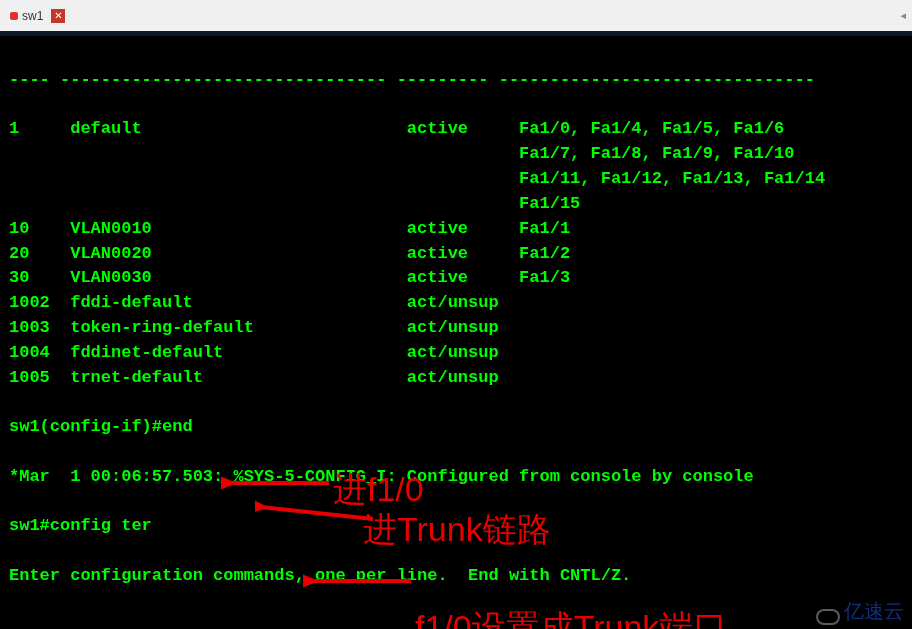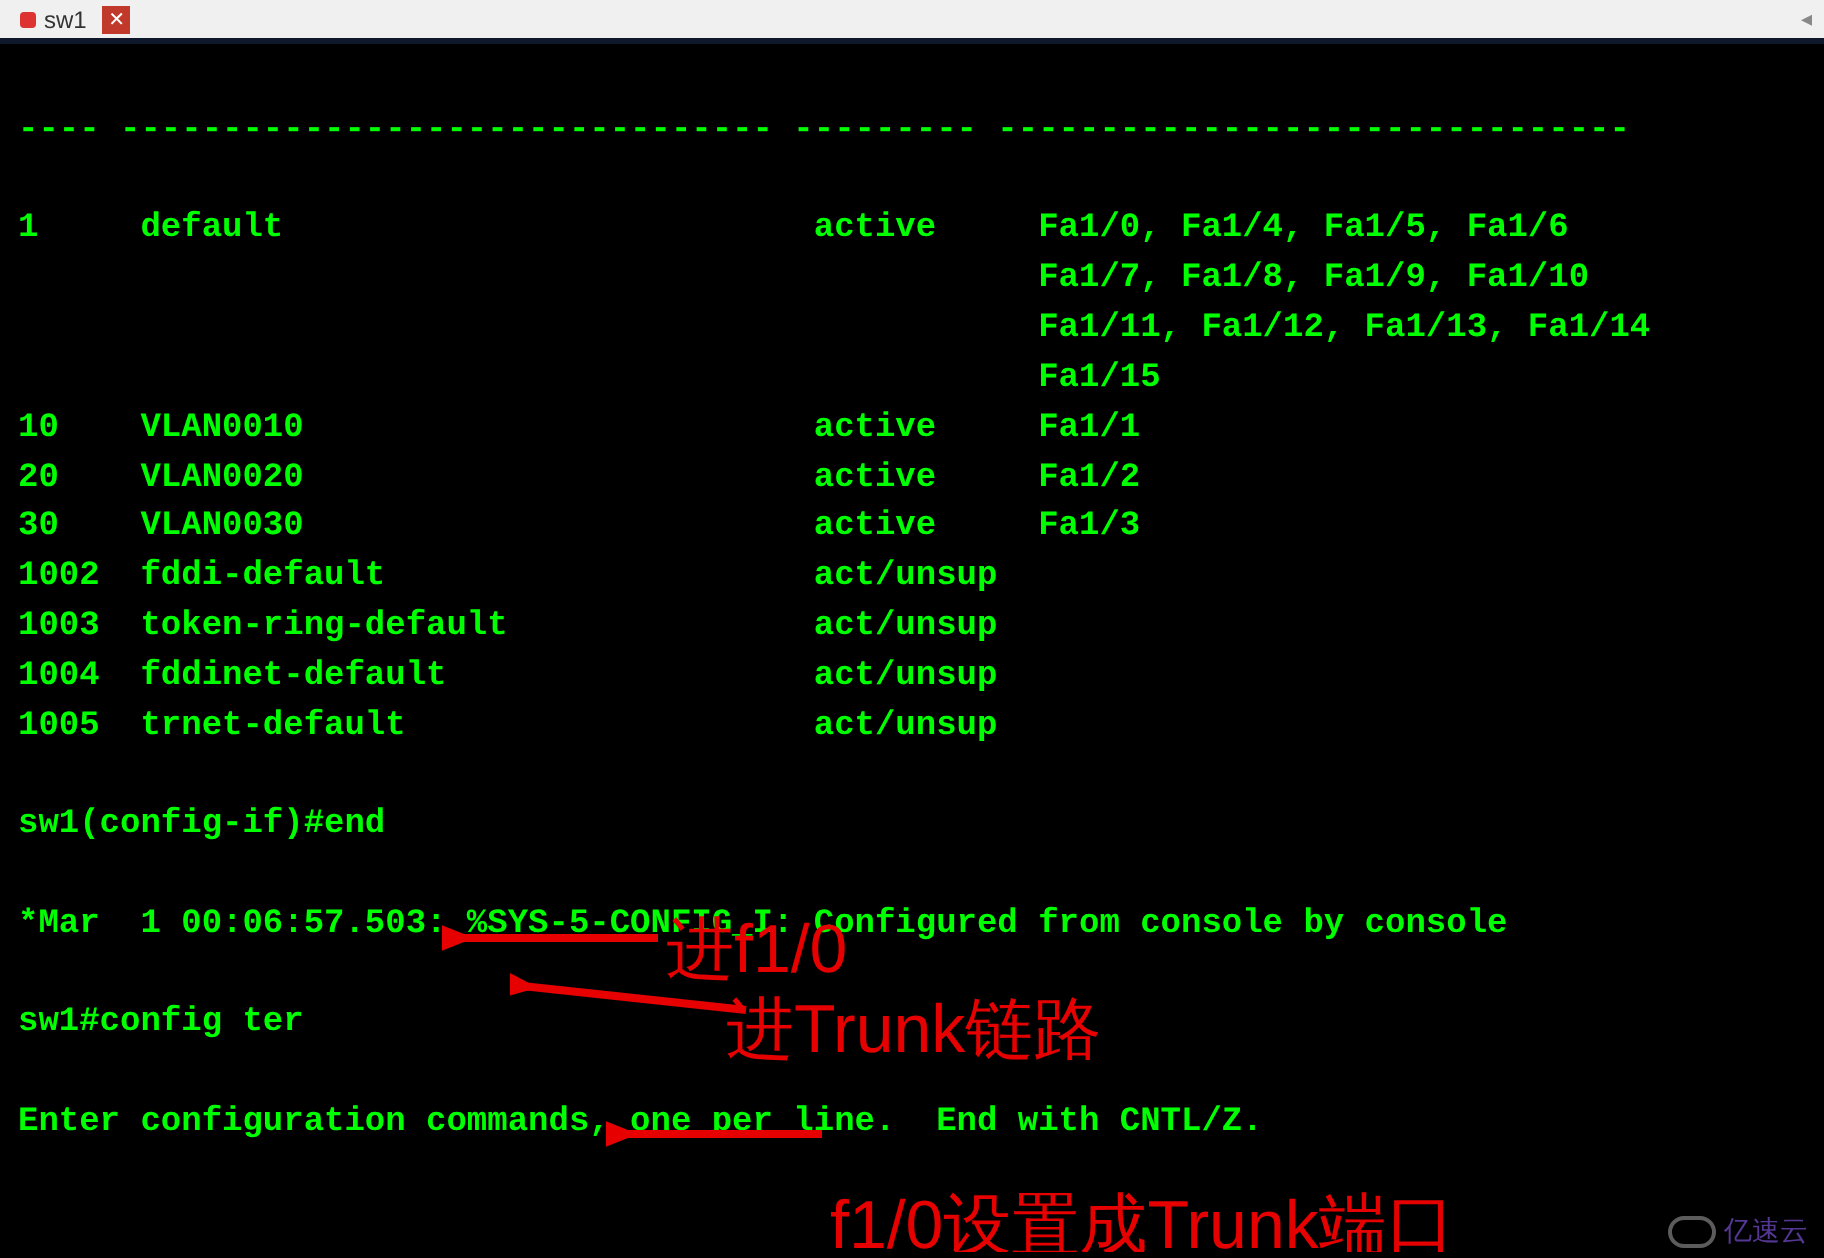--- a/index.html
+++ b/index.html
@@ -5,23 +5,23 @@
     * { margin: 0; padding: 0; box-sizing: border-box; }
     body {
       font-family: Arial, sans-serif;
       background: #fff;
       width: 912px;
       height: 629px;
       overflow: hidden;
       position: relative;
     }
     .tab-bar {
-      height: 22px;
+      height: 36px;
       background: #f0f0f0;
-      border-bottom: 3px solid #0f172a;
+      border-bottom: 5px solid #0f172a;
       display: flex;
       align-items: center;
       padding-left: 4px;
     }
     .tab {
       display: flex;
       align-items: center;
       padding: 2px 6px;
       font-size: 12px;
       color: #333;
@@ -78,24 +78,24 @@
       display: flex;
       align-items: center;
     }
     .arrow-svg { position: absolute; pointer-events: none; }
     .watermark {
       position: absolute;
       right: 8px;
       bottom: 4px;
       opacity: 0.6;
       display: flex;
-      align-items: center;
+      align-items: flex-end;
       gap: 4px;
-      color: #8b5cf6;
-      font-size: 14px;
+      color: #1d4ed8;
+      font-size: 20px;
       font-family: Arial, sans-serif;
     }
     .watermark .cloud {
       width: 24px;
       height: 16px;
       border: 2px solid #999;
       border-radius: 10px;
       position: relative;
     }
   </style>

